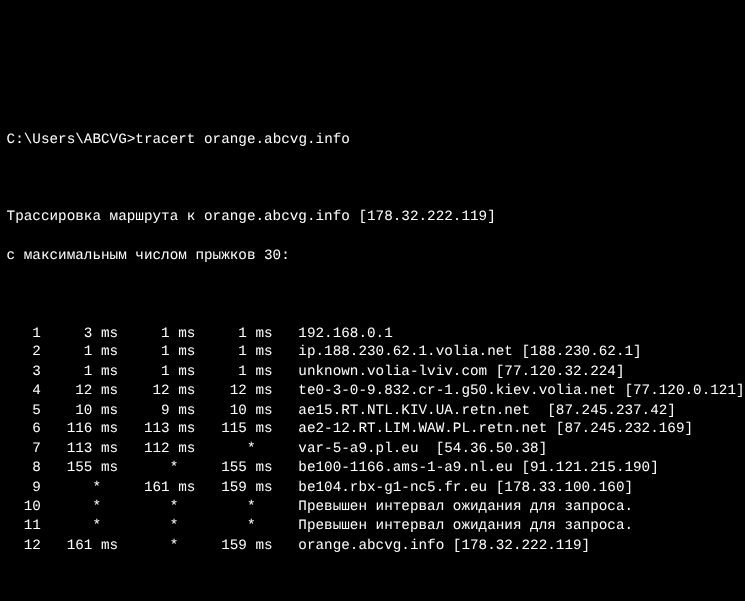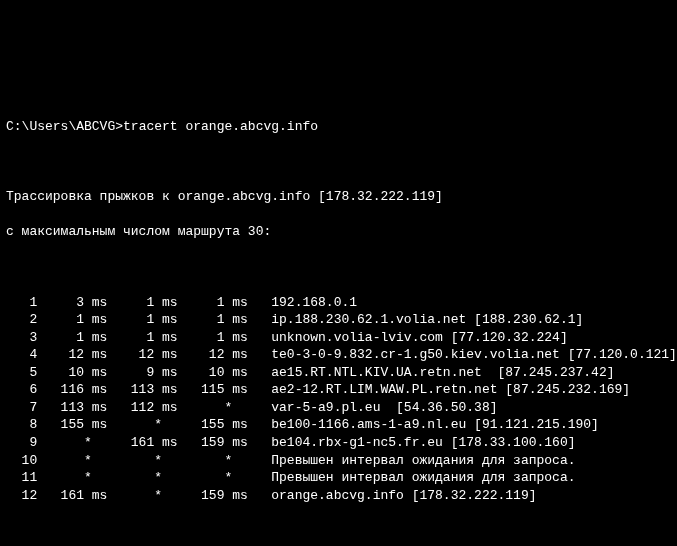--- a/index.html
+++ b/index.html
@@ -26,22 +26,22 @@
     }
     .prompt-line { white-space: pre; margin-top: 44px; }
   </style>
 </head>
 <body>
 
 
 
 <div class="prompt-line"><span>C:\Users\ABCVG&gt;</span><span>tracert orange.abcvg.info</span></div>
 <div class="line"> </div>
-<div class="line">Трассировка прыжков к orange.abcvg.info [178.32.222.119]</div>
-<div class="line">с максимальным числом маршрута 30:</div>
+<div class="line">Трассировка маршрута к orange.abcvg.info [178.32.222.119]</div>
+<div class="line">с максимальным числом прыжков 30:</div>
 <div class="line"> </div>
 <div id="hops"><div class="line">   1     3 ms     1 ms     1 ms   192.168.0.1</div><div class="line">   2     1 ms     1 ms     1 ms   ip.188.230.62.1.volia.net [188.230.62.1]</div><div class="line">   3     1 ms     1 ms     1 ms   unknown.volia-lviv.com [77.120.32.224]</div><div class="line">   4    12 ms    12 ms    12 ms   te0-3-0-9.832.cr-1.g50.kiev.volia.net [77.120.0.121]</div><div class="line">   5    10 ms     9 ms    10 ms   ae15.RT.NTL.KIV.UA.retn.net  [87.245.237.42]</div><div class="line">   6   116 ms   113 ms   115 ms   ae2-12.RT.LIM.WAW.PL.retn.net [87.245.232.169]</div><div class="line">   7   113 ms   112 ms      *     var-5-a9.pl.eu  [54.36.50.38]</div><div class="line">   8   155 ms      *     155 ms   be100-1166.ams-1-a9.nl.eu [91.121.215.190]</div><div class="line">   9      *     161 ms   159 ms   be104.rbx-g1-nc5.fr.eu [178.33.100.160]</div><div class="line">  10      *        *        *     Превышен интервал ожидания для запроса.</div><div class="line">  11      *        *        *     Превышен интервал ожидания для запроса.</div><div class="line">  12   161 ms      *     159 ms   orange.abcvg.info [178.32.222.119]</div></div>
 <div class="line"> </div>
 <div class="line"><span>Трассировка маршрута.                                              </span><span class="cursor"></span></div>
 
 
 
 
 
 

